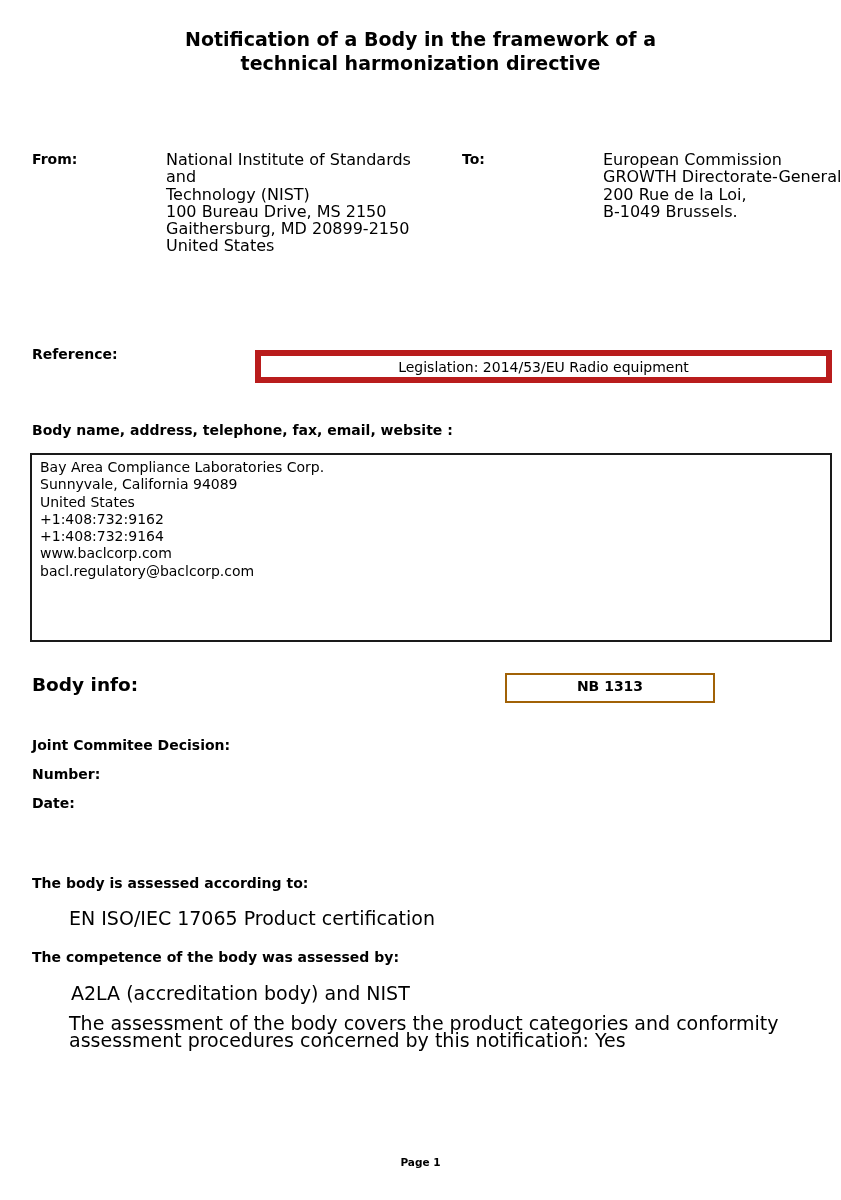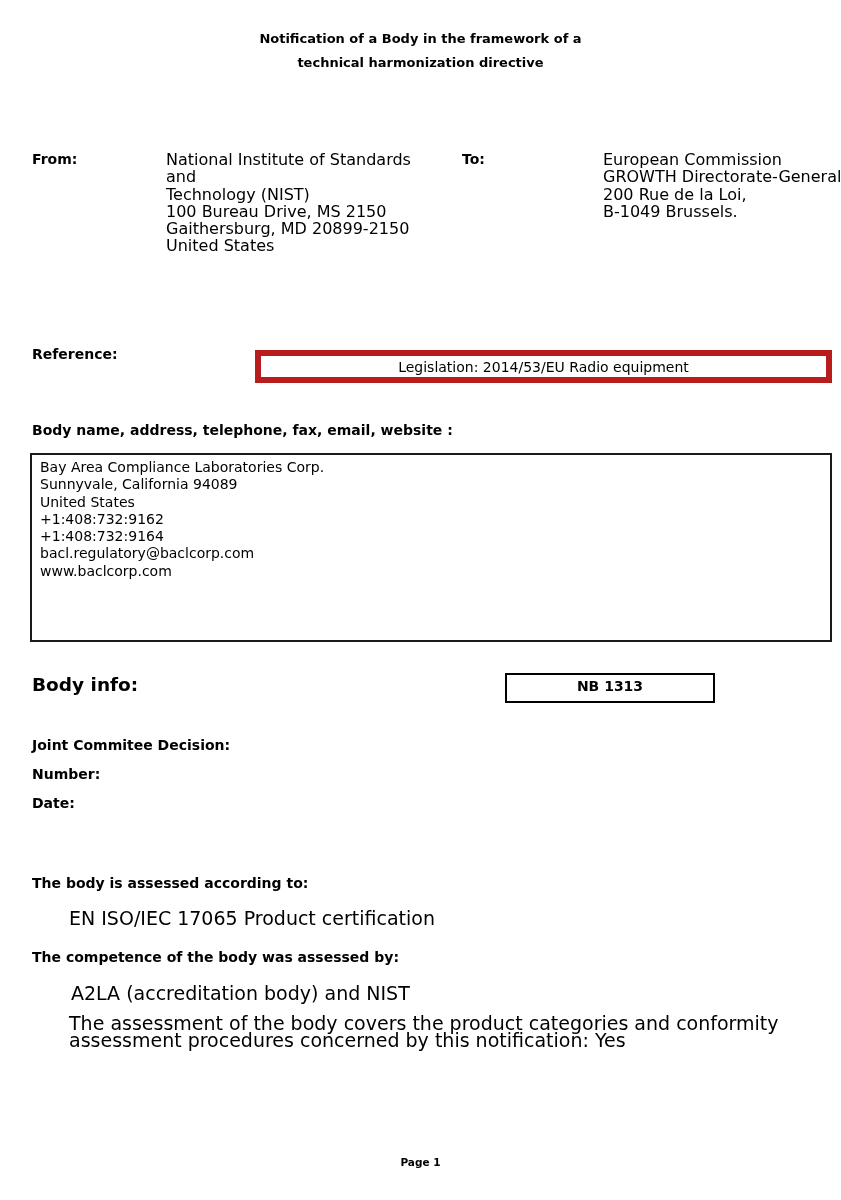--- a/index.html
+++ b/index.html
@@ -15,21 +15,21 @@
     height: 1200px;
     background: #ffffff;
     overflow: hidden;
   }
   .doc-title {
     position: absolute;
     top: 27px;
     left: 0;
     width: 841px;
     text-align: center;
-    font-size: 13px;
+    font-size: 19px;
     font-weight: bold;
     line-height: 24px;
   }
   .fromto-label {
     position: absolute;
     font-size: 14px;
     font-weight: bold;
     line-height: 17.3px;
   }
   .fromto-value {
@@ -76,21 +76,21 @@
 
   .body-info-label {
     position: absolute;
     top: 674px; left: 32px;
     font-size: 18.5px; font-weight: bold;
   }
   .nb-box {
     position: absolute;
     top: 673px; left: 505px;
     width: 210px; height: 30px;
-    border: 2px solid #000000;
+    border: 2px solid #a16207;
     background: #ffffff;
     text-align: center;
     font-size: 14px;
     font-weight: bold;
     padding-top: 3px;
   }
 
   .bold-line {
     position: absolute;
     left: 32px;
@@ -158,22 +158,22 @@
     <span>Legislation: 2014/53/EU Radio equipment</span>
   </div>
 
   <div class="body-heading">Body name, address, telephone, fax, email, website :</div>
   <div class="body-box">
       <div>Bay Area Compliance Laboratories Corp.</div>
       <div>Sunnyvale, California 94089</div>
       <div>United States</div>
       <div>+1:408:732:9162</div>
       <div>+1:408:732:9164</div>
+      <div>www.baclcorp.com</div>
       <div>bacl.regulatory@baclcorp.com</div>
-      <div>www.baclcorp.com</div>
     </div>
 
   <div class="body-info-label">Body info:</div>
   <div class="nb-box">
     <span>NB 1313</span>
   </div>
 
   <div class="bold-line joint-label">Joint Commitee Decision:</div>
   <div class="bold-line number-label">Number:</div>
   <div class="bold-line date-label">Date:</div>

